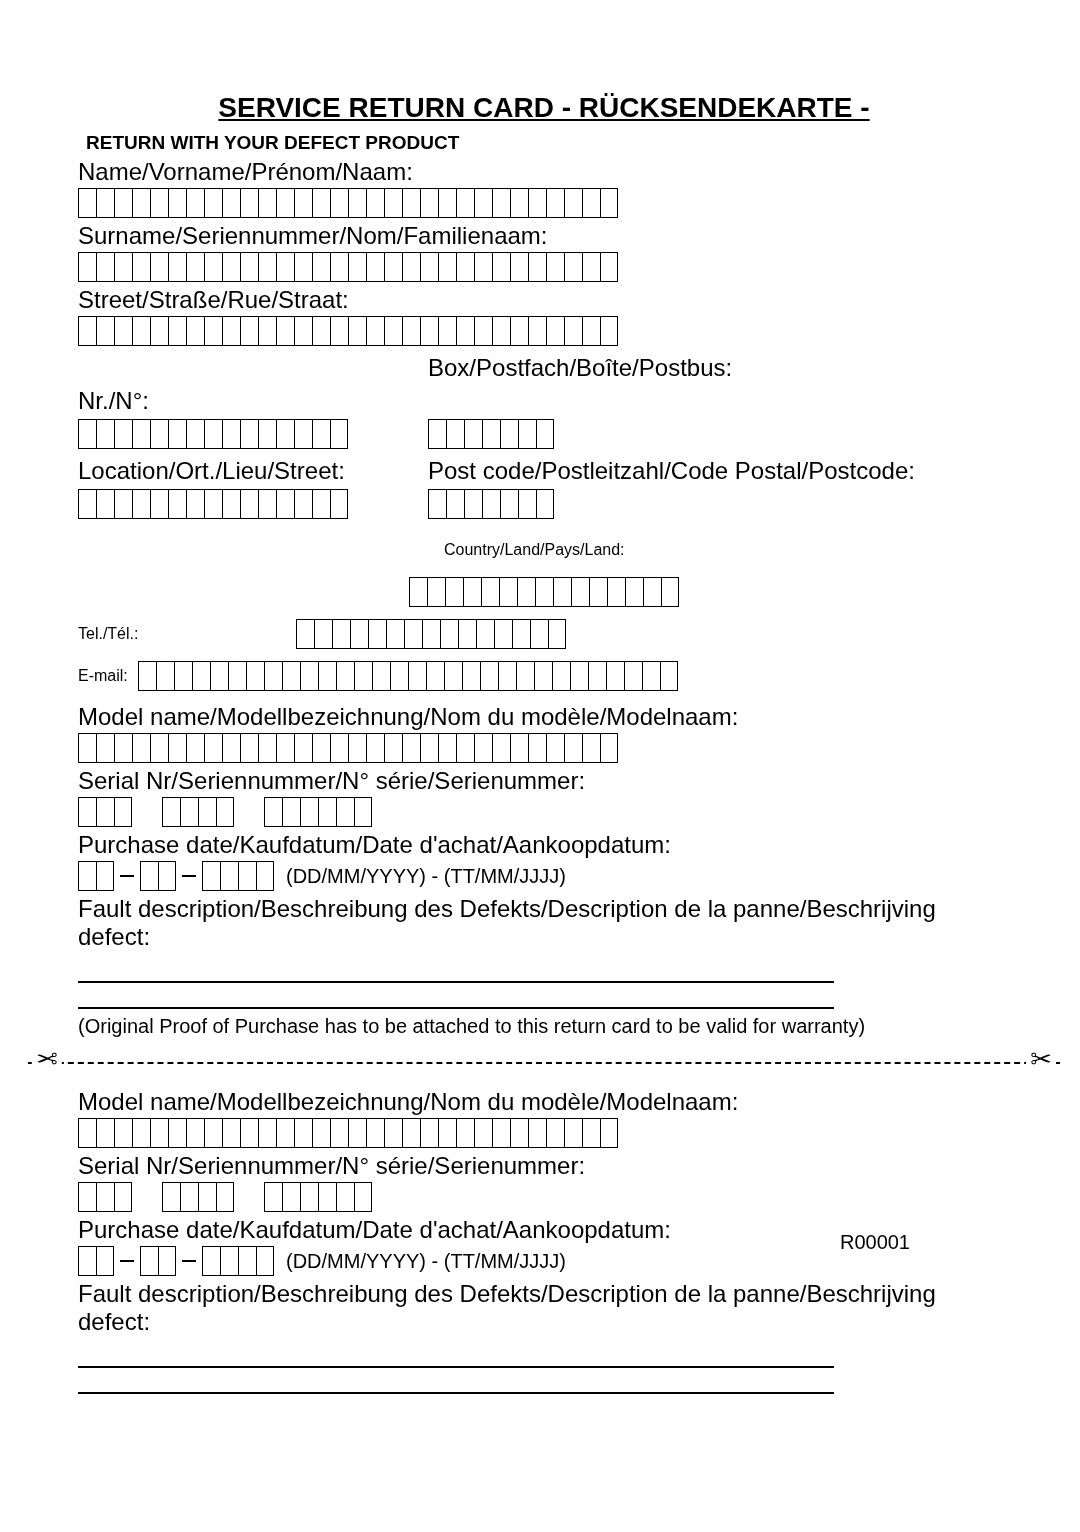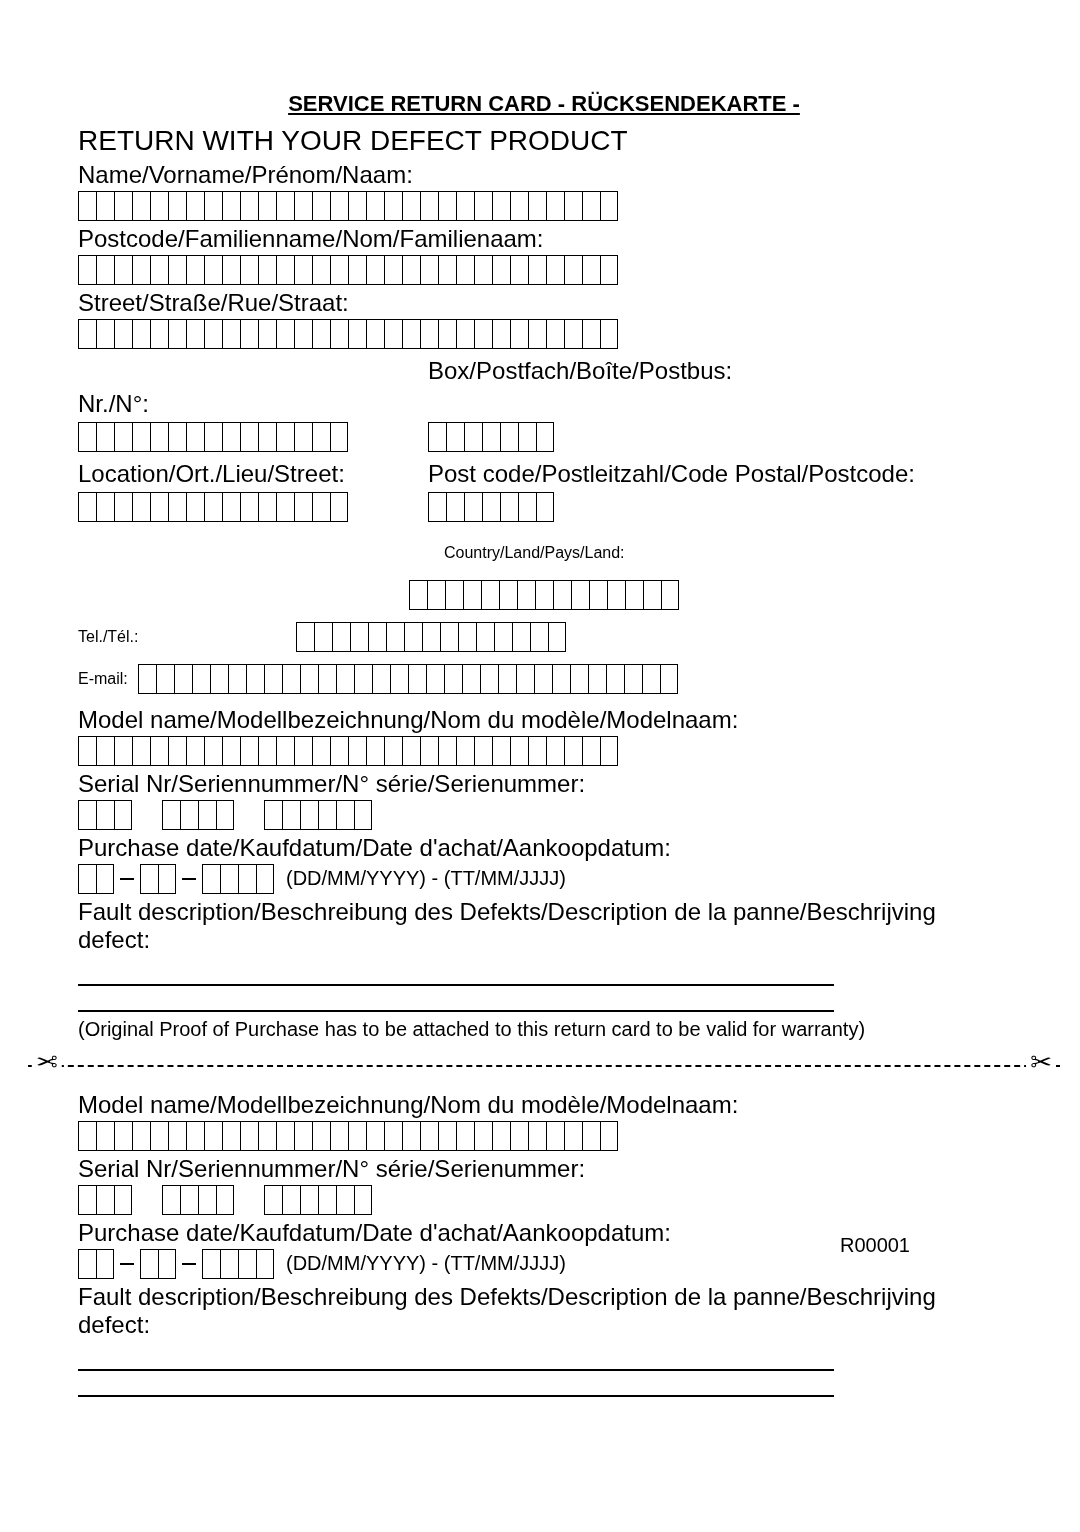--- a/index.html
+++ b/index.html
@@ -1,19 +1,19 @@
 <!DOCTYPE html>
 <html><head>
 <meta charset="utf-8">
 <style>
   * { box-sizing: border-box; margin: 0; padding: 0; }
   html, body { width: 1080px; height: 1532px; background: #fff; font-family: Arial, Helvetica, sans-serif; color: #000; }
   .page { padding: 90px 70px 60px 78px; position: relative; }
-  .title { text-align: center; font-weight: bold; font-size: 22px; text-decoration: underline; line-height: 1.3; margin-bottom: 6px; }
-  .subtitle { font-size: 28px; margin: 4px 0 2px 0; }
+  .title { text-align: center; font-weight: bold; font-size: 28px; text-decoration: underline; line-height: 1.3; margin-bottom: 6px; }
+  .subtitle { font-size: 19px; margin: 4px 0 2px 8px; font-weight: bold; }
   .label { font-size: 24px; margin: 4px 0 2px 0; }
 
   .cells { display: flex; height: 30px; }
   .cell { width: 18px; height: 30px; border: 1px solid #000; border-right: none; background: #fff; }
   .cell:last-child { border-right: 1px solid #000; }
 
   .cells-group { display: flex; align-items: center; height: 30px; }
   .cells-group .cells { margin: 0; }
   .sep { width: 14px; height: 2px; background: #000; margin: 0 6px; }
 
@@ -79,21 +79,21 @@
         <div class="cell"></div>
         <div class="cell"></div>
         <div class="cell"></div>
         <div class="cell"></div>
         <div class="cell"></div>
         <div class="cell"></div>
       </div>
   </div>
 
   <div class="field">
-    <div class="label">Postcode/Familienname/Nom/Familienaam:</div>
+    <div class="label">Surname/Seriennummer/Nom/Familienaam:</div>
     <div class="cells">
         <div class="cell"></div>
         <div class="cell"></div>
         <div class="cell"></div>
         <div class="cell"></div>
         <div class="cell"></div>
         <div class="cell"></div>
         <div class="cell"></div>
         <div class="cell"></div>
         <div class="cell"></div>

